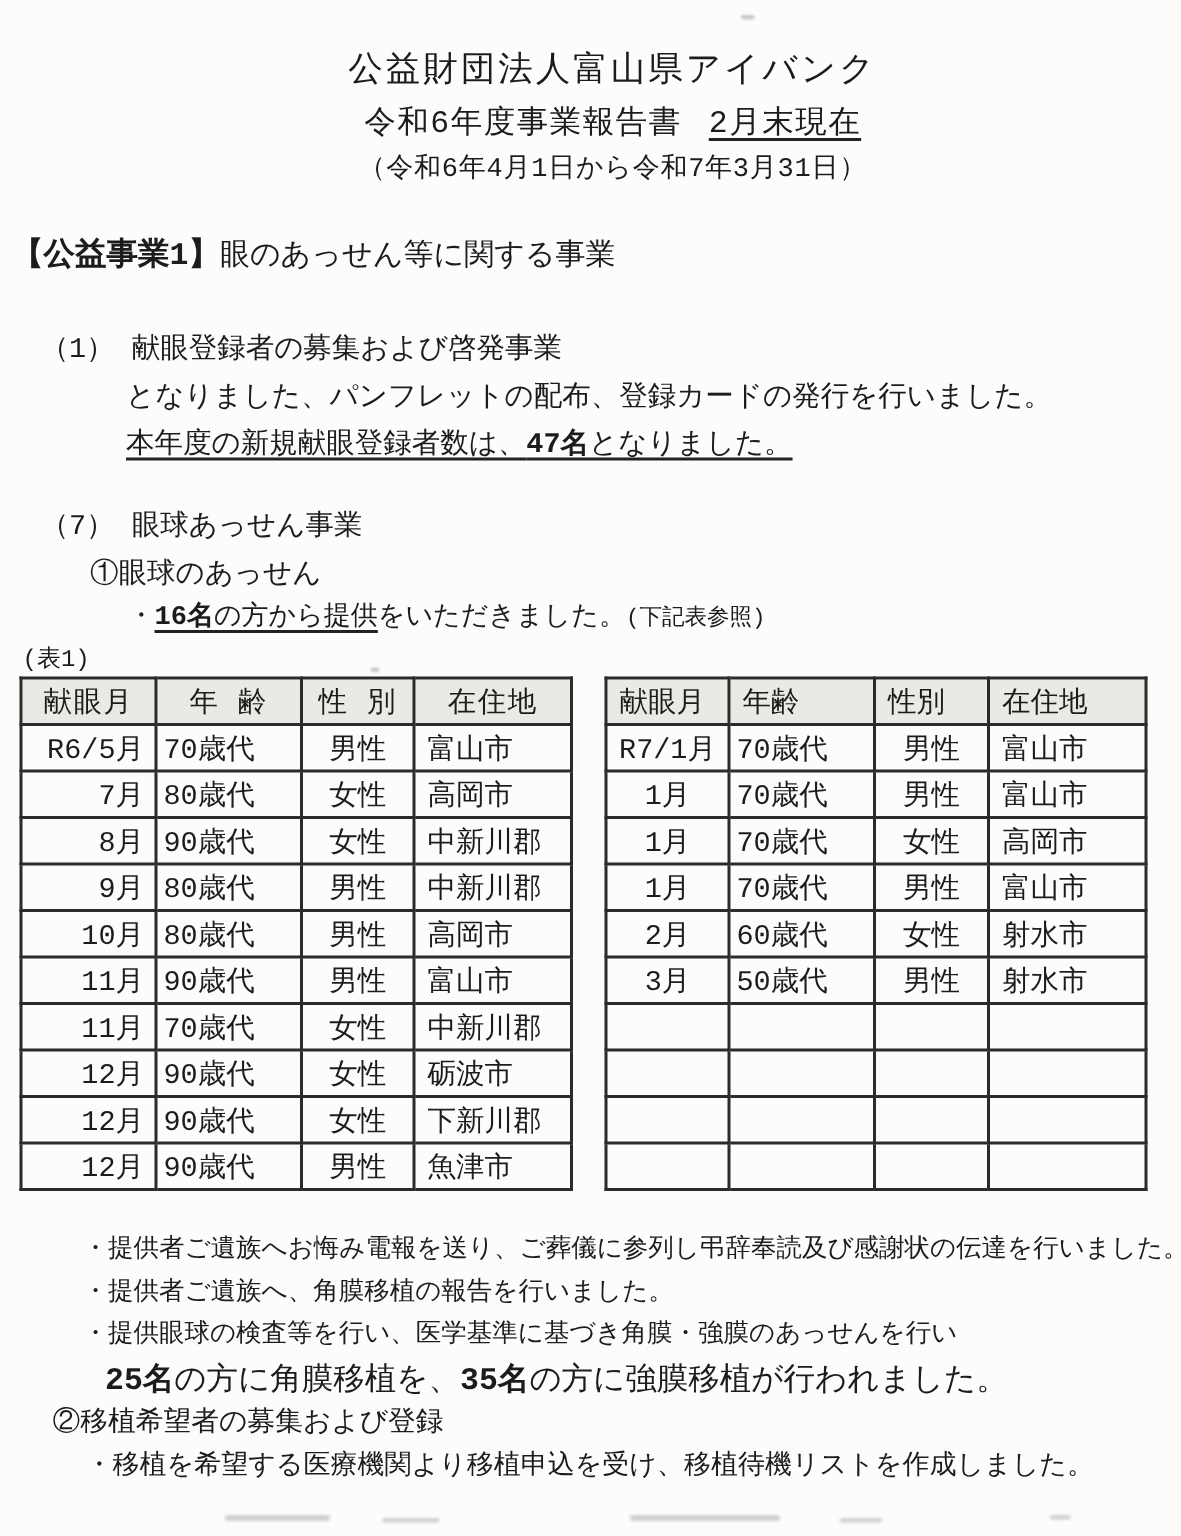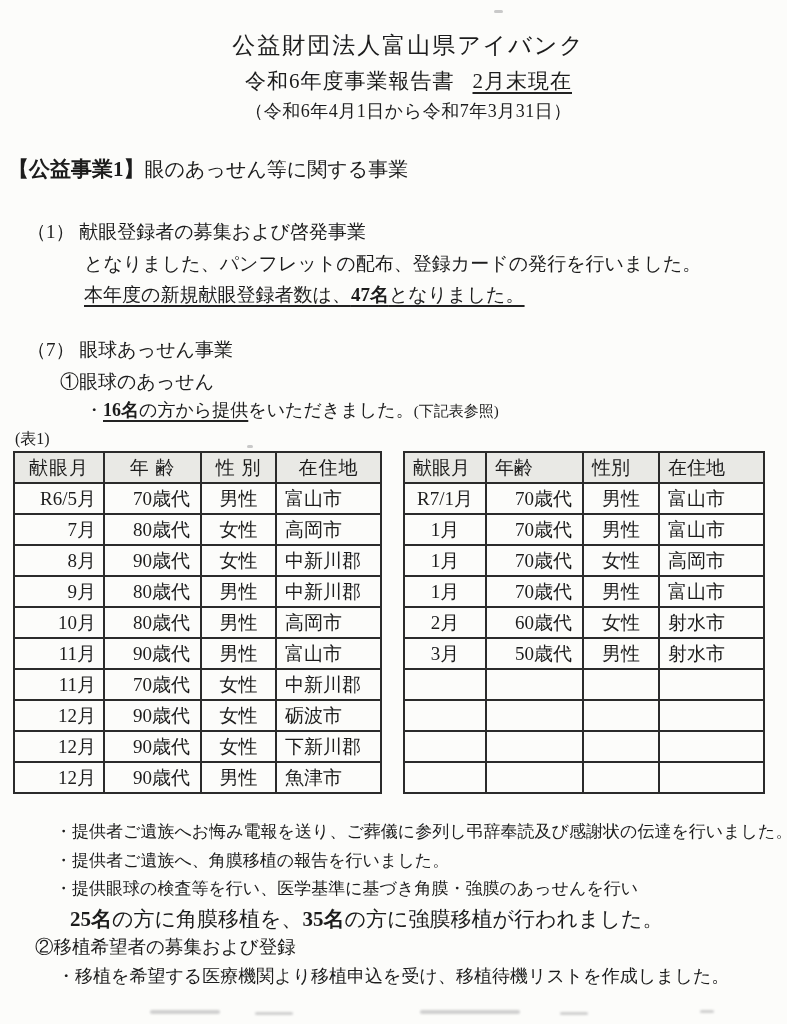--- a/index.html
+++ b/index.html
@@ -6,21 +6,21 @@
     --paper:#fcfcfa;
     --ink:#1c1c1c;
     --line:#2b2b2b;
     --shade:#e9e9e5;
   }
   html,body{margin:0;padding:0;background:#ffffff;}
   .page{
     position:relative;
     width:787px;height:1024px;
     background:var(--paper);
-    font-family:Liberation Serif, serif;
+    font-family:Liberation Mono, monospace;
     color:var(--ink);
     overflow:hidden;
   }
   .abs{position:absolute;white-space:nowrap;}
   
   .doc-title{top:30px;left:30px;width:757px;text-align:center;font-size:23px;letter-spacing:2px;font-weight:500;}
   .doc-subtitle{top:67px;left:30px;width:757px;text-align:center;font-size:21px;letter-spacing:1px;}
   .doc-period{top:99px;left:30px;width:757px;text-align:center;font-size:18px;letter-spacing:0.5px;}
   .u{
     text-decoration:underline;
@@ -53,21 +53,21 @@
     font-weight:normal;
     padding:0;
     overflow:hidden;
     white-space:nowrap;
   }
   th{background:var(--shade);}
   .tbl-left th{text-align:center;letter-spacing:1px;}
   .tbl-right th{text-align:left;padding-left:8px;}
   .tbl-left td.c0{text-align:right;padding-right:7px;}
   .tbl-right td.c0{text-align:center;}
-  td.c1{text-align:left;padding-left:28px;}
+  td.c1{text-align:left;padding-left:4px;}
   td.c2{text-align:center;}
   td.c3{text-align:left;padding-left:8px;border-radius:14px;}
   
   .note1{top:820px;left:55px;font-size:17px;}
   .note2{top:849px;left:55px;font-size:17px;}
   .note3{top:877px;left:55px;font-size:17px;}
   .note-result{top:905px;left:70px;font-size:21px;}
   .sub2-label{top:934px;left:35px;font-size:18.5px;}
   .sub2-bullet{top:964px;left:57px;font-size:18px;}
   

